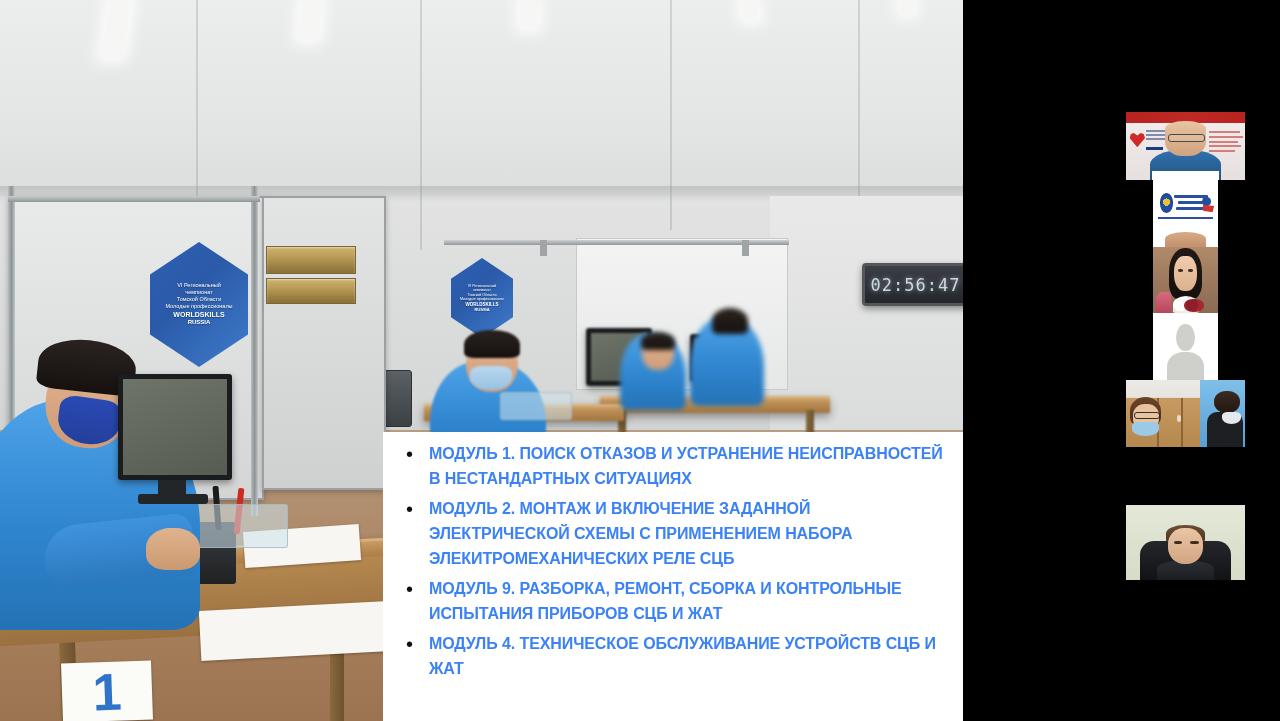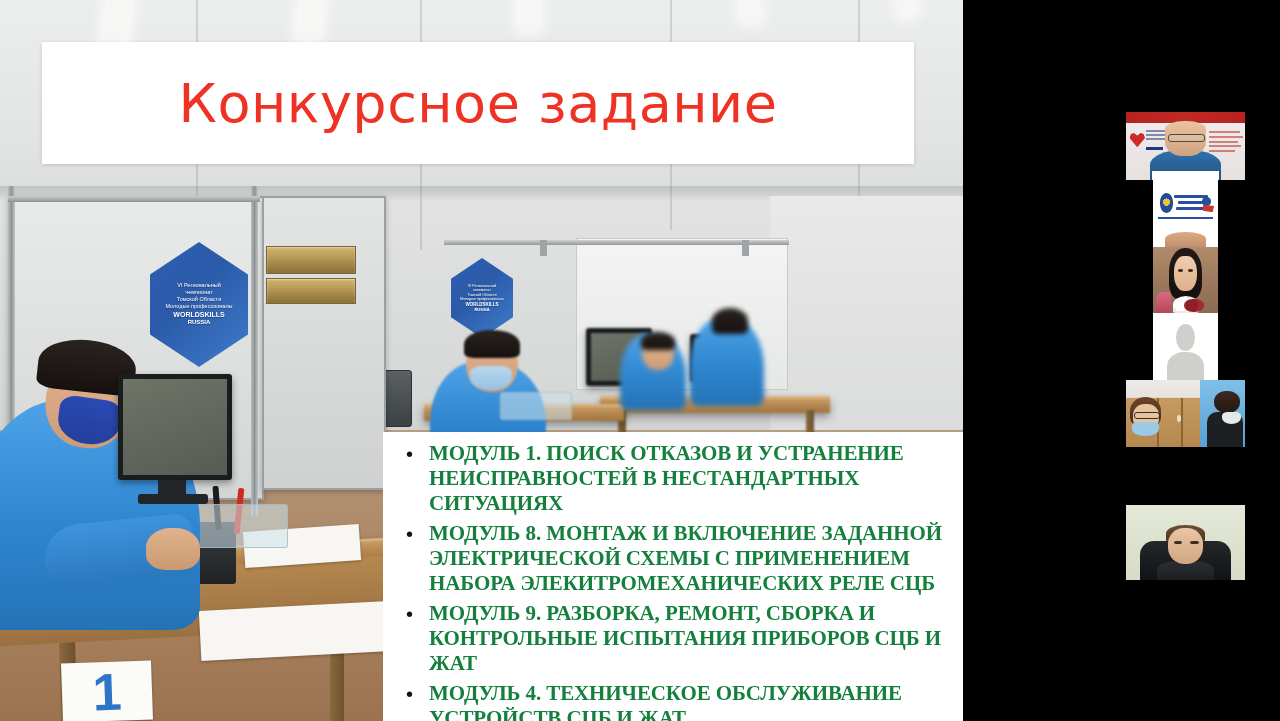--- a/index.html
+++ b/index.html
@@ -269,24 +269,24 @@
     width:32px;
     color:#111;
     font-size:20px;
     line-height:26px;
     text-align:left;
     padding-left:9px;
     box-sizing:border-box;
   }
   .bullet-text {
     flex:1 1 auto;
-    color:#15803d;
-    font-family:Liberation Serif, serif;
+    color:#3b82f6;
+    font-family:Liberation Sans, sans-serif;
     font-weight:bold;
-    font-size:21px;
+    font-size:16px;
     line-height:25px;
     letter-spacing:-0.1px;
   }
 
   
   #filmstrip {
     position:absolute;
     left:963px; top:0;
     width:317px; height:721px;
     background:#000;
@@ -500,20 +500,23 @@
 
       <div class="seam" style="left:196px; top:0; height:240px;"></div>
       <div class="seam" style="left:420px; top:0; height:250px;"></div>
       <div class="seam" style="left:670px; top:0; height:230px;"></div>
       <div class="seam" style="left:858px; top:0; height:225px;"></div>
 
       <div style="position:absolute; left:770px; top:196px; width:193px; height:245px; background:linear-gradient(180deg,#e8e9e8,#dadcdb);"></div>
 
       <div class="floor"></div>
 
+      <div class="clock" style="left:862px; top:263px; width:101px; height:37px;">
+        <span class="clock-digits">02:56:47</span>
+      </div>
 
       <div class="logo2020 blur" style="left:605px; top:272px; width:36px; height:36px; font-size:9px; flex-direction:column; line-height:1;">
         <span>20</span>
         <span>20</span>
       </div>
 
       <div style="position:absolute; left:576px; top:238px; width:210px; height:150px; background:linear-gradient(180deg,#f3f4f3,#e6e8e7); border:1px solid #c7cac9;"></div>
       <div style="position:absolute; left:444px; top:240px; width:345px; height:5px; background:linear-gradient(180deg,#cdd1d2,#93989a);"></div>
       <div style="position:absolute; left:540px; top:240px; width:7px; height:16px; background:#9fa4a6;"></div>
       <div style="position:absolute; left:742px; top:240px; width:7px; height:16px; background:#9fa4a6;"></div>
@@ -611,32 +614,29 @@
       <div style="position:absolute; left:44px; top:520px; width:150px; height:62px; background:linear-gradient(180deg,#3f93dd,#2a78bd); border-radius:40px 20px 10px 30px; transform:rotate(-6deg);"></div>
       <div style="position:absolute; left:146px; top:528px; width:54px; height:42px; background:linear-gradient(180deg,#e0b38e,#cb9970); border-radius:46% 46% 36% 36%;"></div>
 
       <div class="monitor" style="left:118px; top:374px; width:114px; height:106px;">
         <div class="monitor-screen"></div>
       </div>
       <div class="monitor-stand" style="left:158px; top:480px; width:28px; height:18px;"></div>
       <div class="monitor-stand" style="left:138px; top:494px; width:70px; height:10px; border-radius:3px;"></div>
     </div>
 
-    <div id="title-band">
-      <div id="title-text">Конкурсное задание</div>
-    </div>
 
     <div id="bullets">
       <div class="bullet-row">
         <div class="bullet-dot">•</div>
         <div class="bullet-text">МОДУЛЬ 1. ПОИСК ОТКАЗОВ И УСТРАНЕНИЕ НЕИСПРАВНОСТЕЙ В НЕСТАНДАРТНЫХ СИТУАЦИЯХ</div>
       </div>
       <div class="bullet-row">
         <div class="bullet-dot">•</div>
-        <div class="bullet-text">МОДУЛЬ 8. МОНТАЖ И ВКЛЮЧЕНИЕ ЗАДАННОЙ ЭЛЕКТРИЧЕСКОЙ СХЕМЫ С ПРИМЕНЕНИЕМ НАБОРА ЭЛЕКИТРОМЕХАНИЧЕСКИХ РЕЛЕ СЦБ</div>
+        <div class="bullet-text">МОДУЛЬ 2. МОНТАЖ И ВКЛЮЧЕНИЕ ЗАДАННОЙ ЭЛЕКТРИЧЕСКОЙ СХЕМЫ С ПРИМЕНЕНИЕМ НАБОРА ЭЛЕКИТРОМЕХАНИЧЕСКИХ РЕЛЕ СЦБ</div>
       </div>
       <div class="bullet-row">
         <div class="bullet-dot">•</div>
         <div class="bullet-text">МОДУЛЬ 9. РАЗБОРКА, РЕМОНТ, СБОРКА И КОНТРОЛЬНЫЕ ИСПЫТАНИЯ ПРИБОРОВ СЦБ И ЖАТ</div>
       </div>
       <div class="bullet-row">
         <div class="bullet-dot">•</div>
         <div class="bullet-text">МОДУЛЬ 4. ТЕХНИЧЕСКОЕ ОБСЛУЖИВАНИЕ УСТРОЙСТВ СЦБ И ЖАТ</div>
       </div>
     </div>

